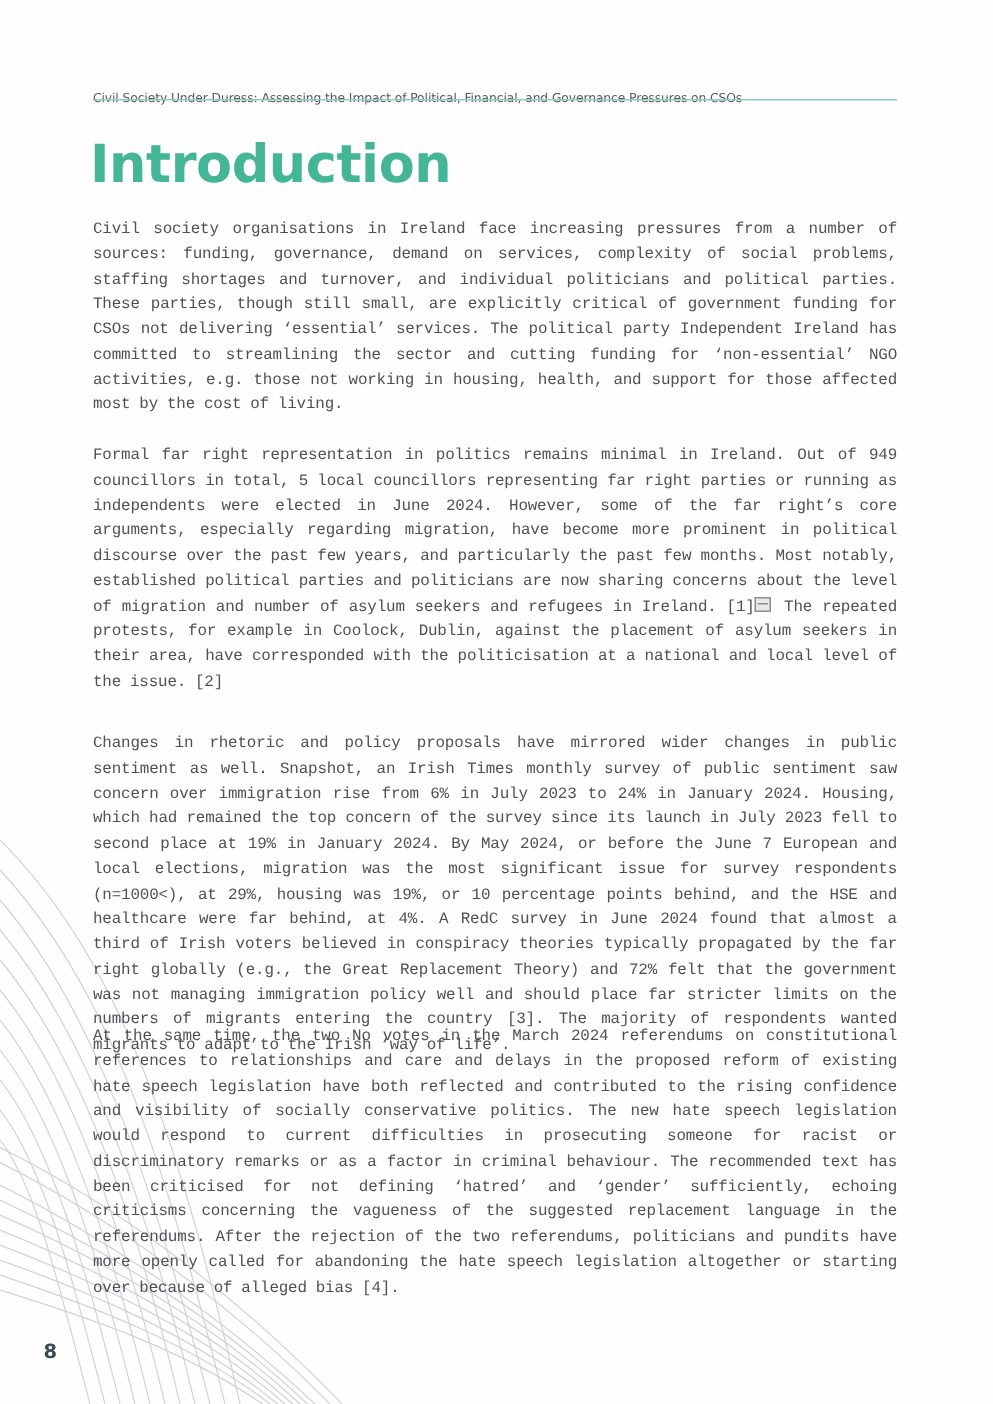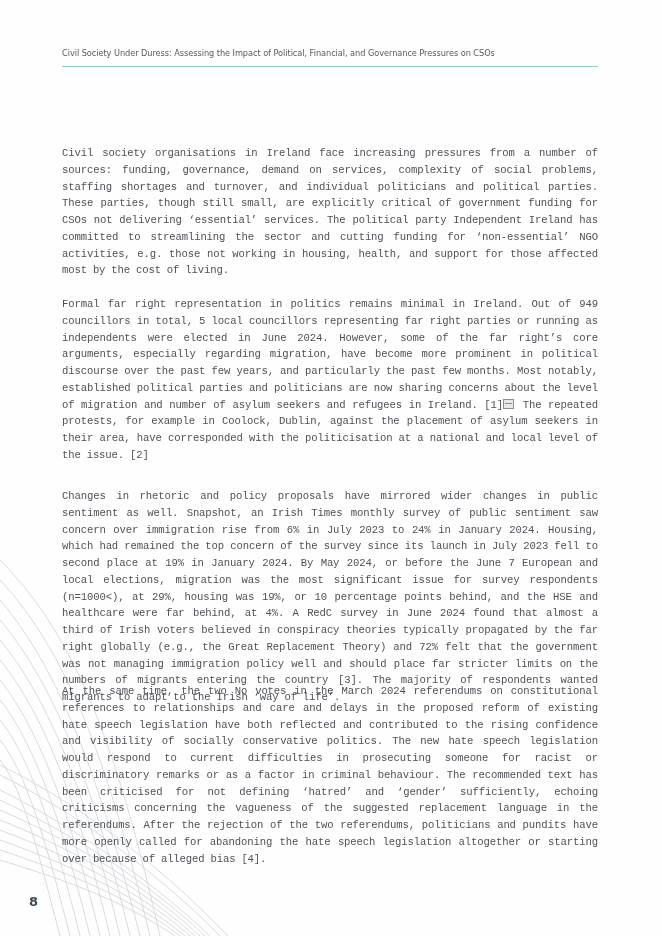--- a/index.html
+++ b/index.html
@@ -24,21 +24,21 @@
       position: absolute;
       left: 0;
       top: 560px;
       width: 240px;
       height: 376px;
       pointer-events: none;
     }
     .running-header {
       position: absolute;
       left: 62px;
-      top: 48px;
+      top: 60px;
       width: 536px;
       font-size: 8.2px;
       letter-spacing: -0.05px;
       color: #555a60;
       white-space: nowrap;
     }
     .header-rule {
       position: absolute;
       left: 62px;
       top: 66px;
@@ -129,20 +129,21 @@
       <path d="M0 290 C 54 308, 126 334, 180 376"></path>
       <path d="M0 300 C 52 316, 120 338, 175 376"></path>
       <path d="M0 215 C 70 250, 150 305, 220 376"></path>
       <path d="M0 205 C 75 242, 155 300, 228 376"></path>
     </g>
   </svg>
 
   <div class="running-header">Civil Society Under Duress: Assessing the Impact of Political, Financial, and Governance Pressures on CSOs</div>
   <div class="header-rule"></div>
 
+  <h1 class="page-title">Introduction</h1>
 
   <p class="body-text p1">Civil society organisations in Ireland face increasing pressures from a number of sources: funding, governance, demand on services, complexity of social problems, staffing shortages and turnover, and individual politicians and political parties. These parties, though still small, are explicitly critical of government funding for CSOs not delivering ‘essential’ services. The political party Independent Ireland has committed to streamlining the sector and cutting funding for ‘non-essential’ NGO activities, e.g. those not working in housing, health, and support for those affected most by the cost of living.</p>
 
   <p class="body-text p2"><span>Formal far right representation in politics remains minimal in Ireland. Out of 949 councillors in total, 5 local councillors representing far right parties or running as independents were elected in June 2024. However, some of the far right’s core arguments, especially regarding migration, have become more prominent in political discourse over the past few years, and particularly the past few months. Most notably, established political parties and politicians are now sharing concerns about the level of migration and number of asylum seekers and refugees in Ireland. [1]</span><span class="fn-icon"></span><span> The repeated protests, for example in Coolock, Dublin, against the placement of asylum seekers in their area, have corresponded with the politicisation at a national and local level of the issue. [2]</span></p>
 
   <p class="body-text p3">Changes in rhetoric and policy proposals have mirrored wider changes in public sentiment as well. Snapshot, an Irish Times monthly survey of public sentiment saw concern over immigration rise from 6% in July 2023 to 24% in January 2024. Housing, which had remained the top concern of the survey since its launch in July 2023 fell to second place at 19% in January 2024. By May 2024, or before the June 7 European and local elections, migration was the most significant issue for survey respondents (n=1000&lt;), at 29%, housing was 19%, or 10 percentage points behind, and the HSE and healthcare were far behind, at 4%. A RedC survey in June 2024 found that almost a third of Irish voters believed in conspiracy theories typically propagated by the far right globally (e.g., the Great Replacement Theory) and 72% felt that the government was not managing immigration policy well and should place far stricter limits on the numbers of migrants entering the country [3]. The majority of respondents wanted migrants to adapt to the Irish ‘way of life’.</p>
 
   <p class="body-text p4">At the same time, the two No votes in the March 2024 referendums on constitutional references to relationships and care and delays in the proposed reform of existing hate speech legislation have both reflected and contributed to the rising confidence and visibility of socially conservative politics. The new hate speech legislation would respond to current difficulties in prosecuting someone for racist or discriminatory remarks or as a factor in criminal behaviour. The recommended text has been criticised for not defining ‘hatred’ and ‘gender’ sufficiently, echoing criticisms concerning the vagueness of the suggested replacement language in the referendums. After the rejection of the two referendums, politicians and pundits have more openly called for abandoning the hate speech legislation altogether or starting over because of alleged bias [4].</p>
 
   <div class="page-number">8</div>

